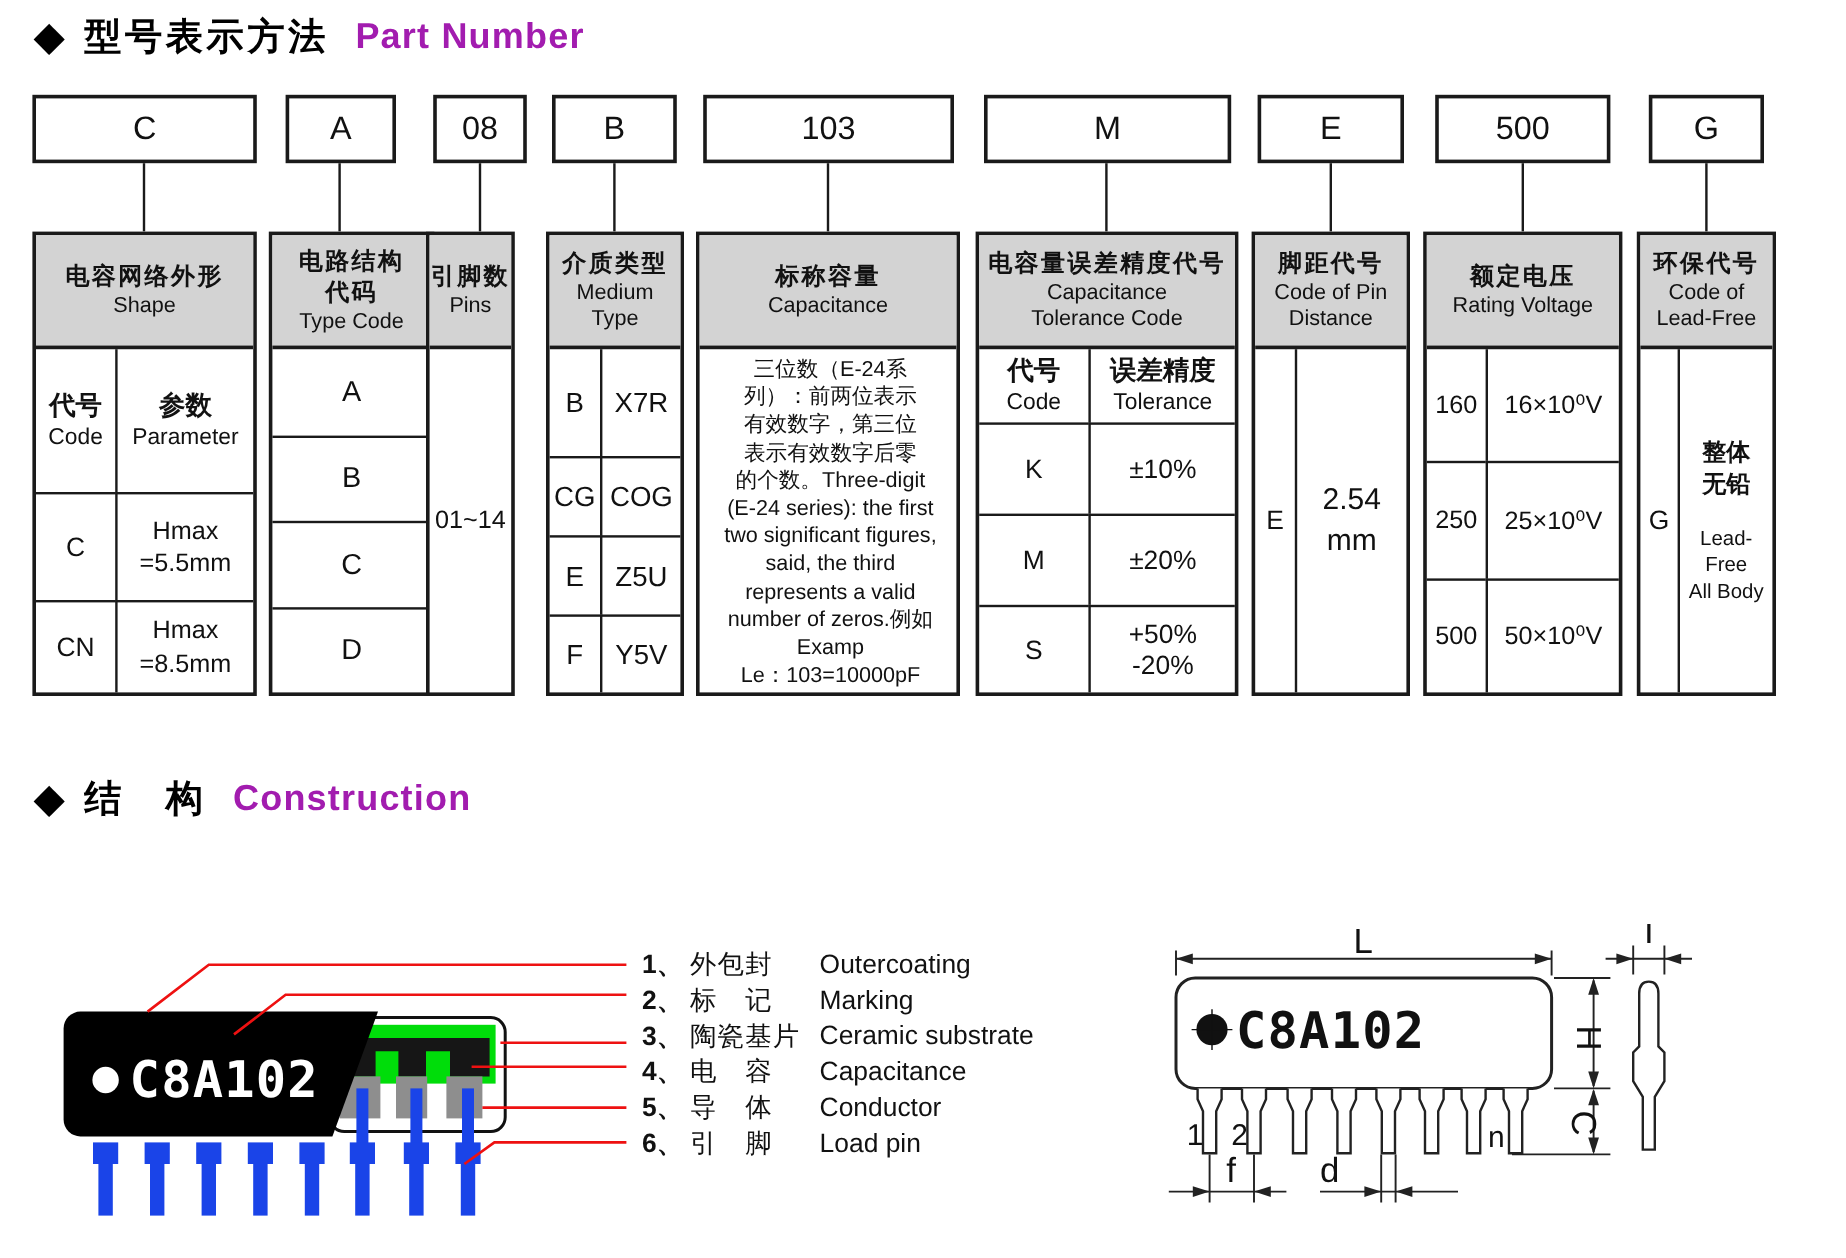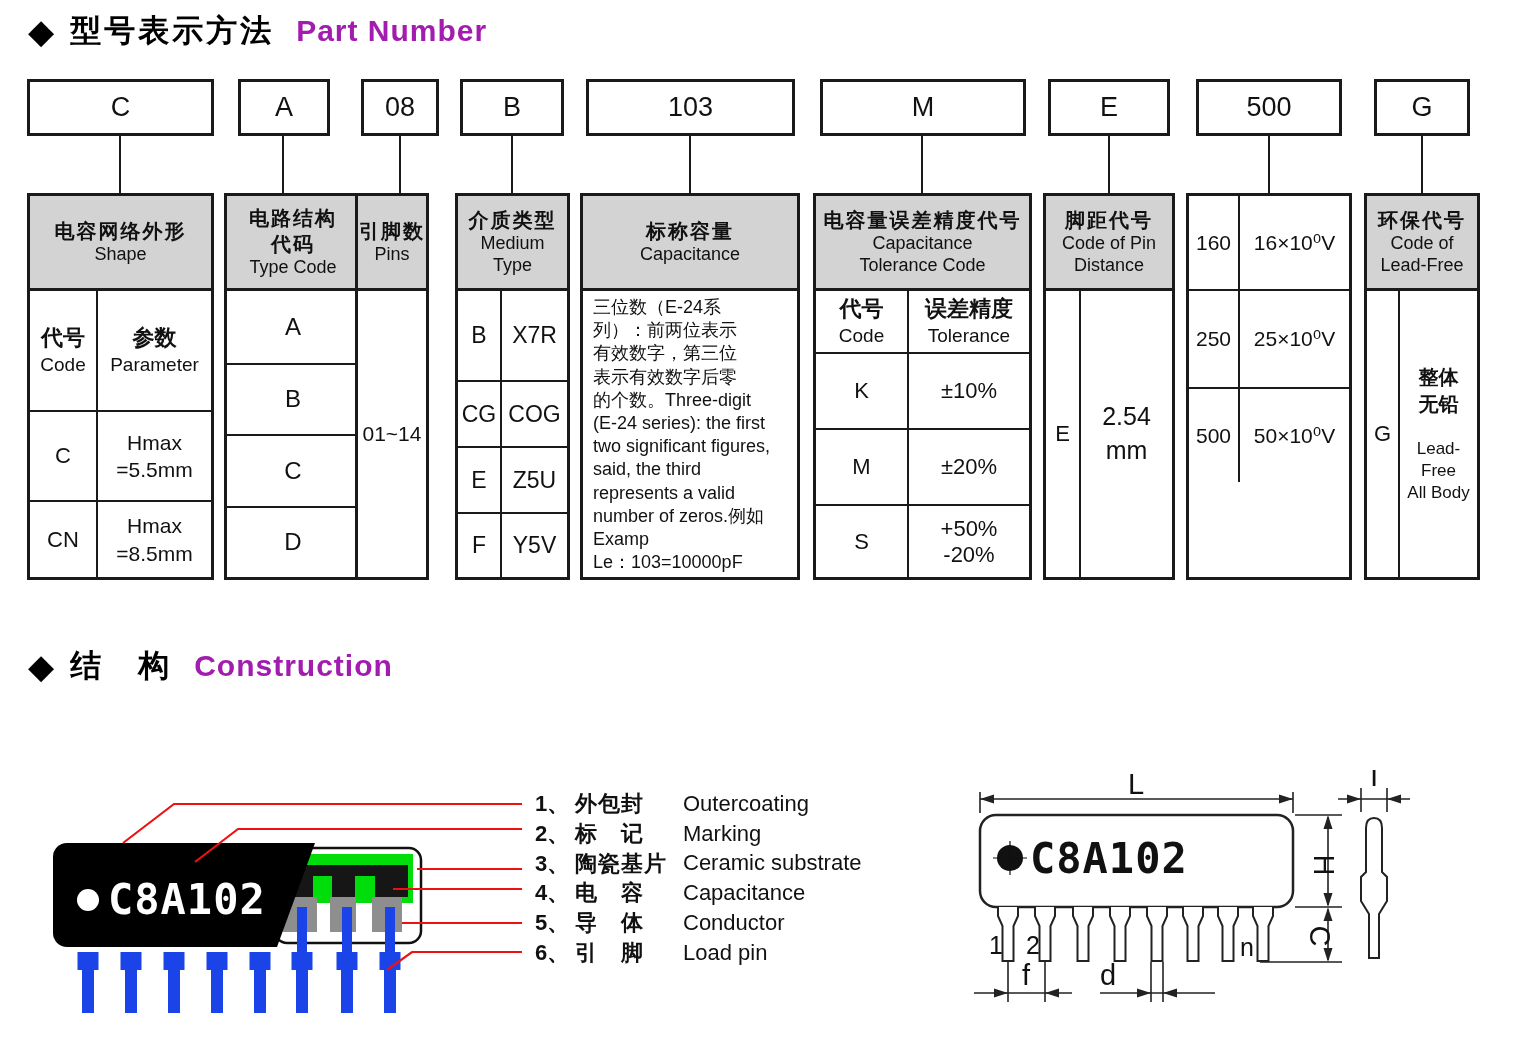--- a/index.html
+++ b/index.html
@@ -36,40 +36,40 @@
 
   #tbl-shape{left:27px;width:187px}
   #tbl-shape .grid{grid-template-columns:66px 1fr;grid-template-rows:119px 90px 1fr}
   #tbl-type{left:224px;width:138px}
   #tbl-type .grid{grid-template-columns:1fr;grid-template-rows:repeat(4,1fr);font-size:24px}
   #tbl-pins{left:355px;width:74px}
   #tbl-pins .grid{grid-template-columns:1fr;grid-template-rows:1fr;font-size:21px}
   #tbl-medium{left:455px;width:115px}
   #tbl-medium .grid{grid-template-columns:42px 1fr;grid-template-rows:89px 66px 66px 1fr;font-size:23px}
   #tbl-cap{left:580px;width:220px}
-  .cap-text{height:286px;box-sizing:border-box;padding:5px 6px 0 10px;text-align:left;
+  .cap-text{height:286px;box-sizing:border-box;padding:5px 6px 0 10px;text-align:center;
             font-size:18px;line-height:23.2px;white-space:pre-line}
   #tbl-tol{left:813px;width:219px}
   #tbl-tol .grid{grid-template-columns:91px 1fr;grid-template-rows:61px 76px 76px 1fr}
   #tbl-tol .val-cell{font-size:22px;line-height:1.15}
   #tbl-pitch{left:1043px;width:132px}
   #tbl-pitch .grid{grid-template-columns:33px 1fr;grid-template-rows:1fr}
   #tbl-pitch .val-cell{font-size:25px;line-height:1.35}
   #tbl-volt{left:1186px;width:166px}
   #tbl-volt .grid{grid-template-columns:49px 1fr;grid-template-rows:93px 98px 1fr;font-size:21px}
   #tbl-green{left:1364px;width:116px}
   #tbl-green .grid{grid-template-columns:31px 1fr;grid-template-rows:1fr}
   .lf-zh{font-size:20px;font-weight:bold;line-height:1.35;white-space:pre-line}
   .lf-en{font-size:17px;line-height:1.3;white-space:pre-line;margin-top:20px}
 
   
   .legend{position:absolute;left:535px;top:789px}
   .legrow{display:flex;align-items:center;height:29.8px;font-size:22px}
   .legrow .num{width:40px;font-weight:bold}
-  .legrow .lzh{width:108px;font-weight:bold;letter-spacing:1px}
+  .legrow .lzh{width:108px;font-weight:normal;letter-spacing:1px}
   .legrow .len{font-weight:normal}
 
   svg{position:absolute}
   .dimtxt{font-family:"Liberation Sans","DejaVu Sans",sans-serif;font-size:29px;fill:#111}
   .pintxt{font-family:"Liberation Sans","DejaVu Sans",sans-serif;font-size:25px;fill:#111}
   .marktxt{font-family:"DejaVu Sans Mono","Liberation Mono",monospace;font-weight:bold;
            font-size:42px;letter-spacing:1px}
 </style>
 </head>
 <body>
@@ -218,20 +218,24 @@
       <div class="t-en">Distance</div>
     </div>
     <div class="grid">
       <div class="cell code-cell">E</div>
       <div class="cell bl val-cell pre">2.54
 mm</div>
     </div>
   </div>
 
   <div class="tbl" id="tbl-volt">
+    <div class="thead">
+      <div class="t-zh">额定电压</div>
+      <div class="t-en">Rating Voltage</div>
+    </div>
     <div class="grid">
       <div class="cell">160</div>
       <div class="cell bl">16×10⁰V</div>
       <div class="cell bt">250</div>
       <div class="cell bt bl">25×10⁰V</div>
       <div class="cell bt">500</div>
       <div class="cell bt bl">50×10⁰V</div>
     </div>
   </div>
 

